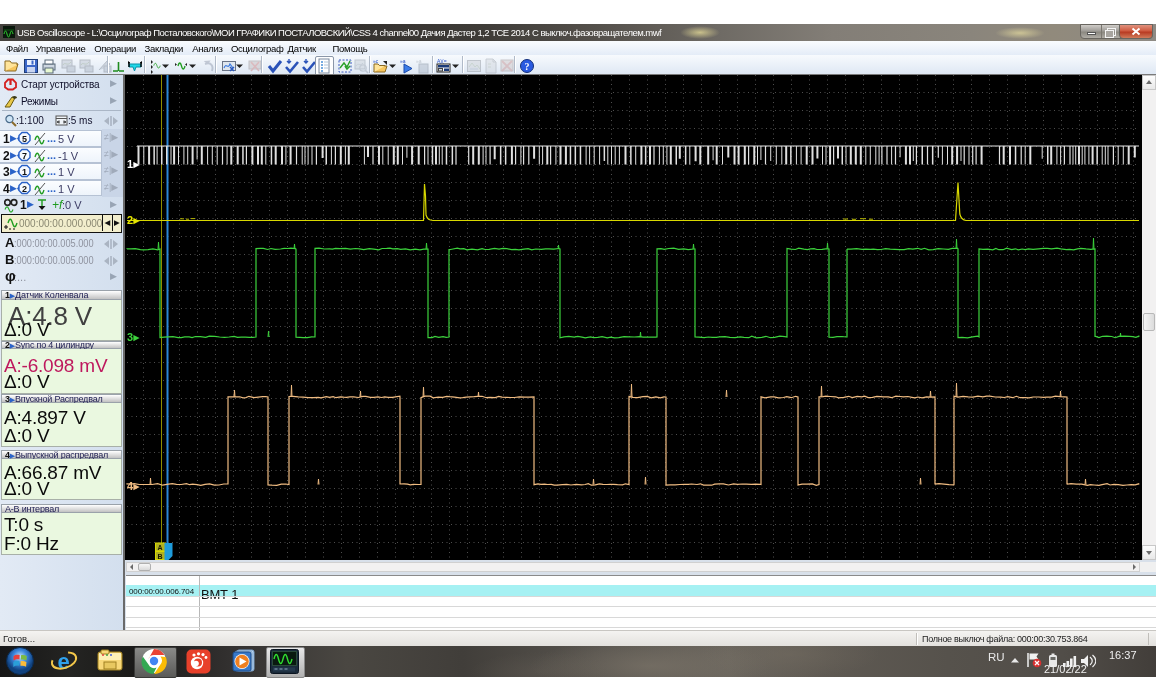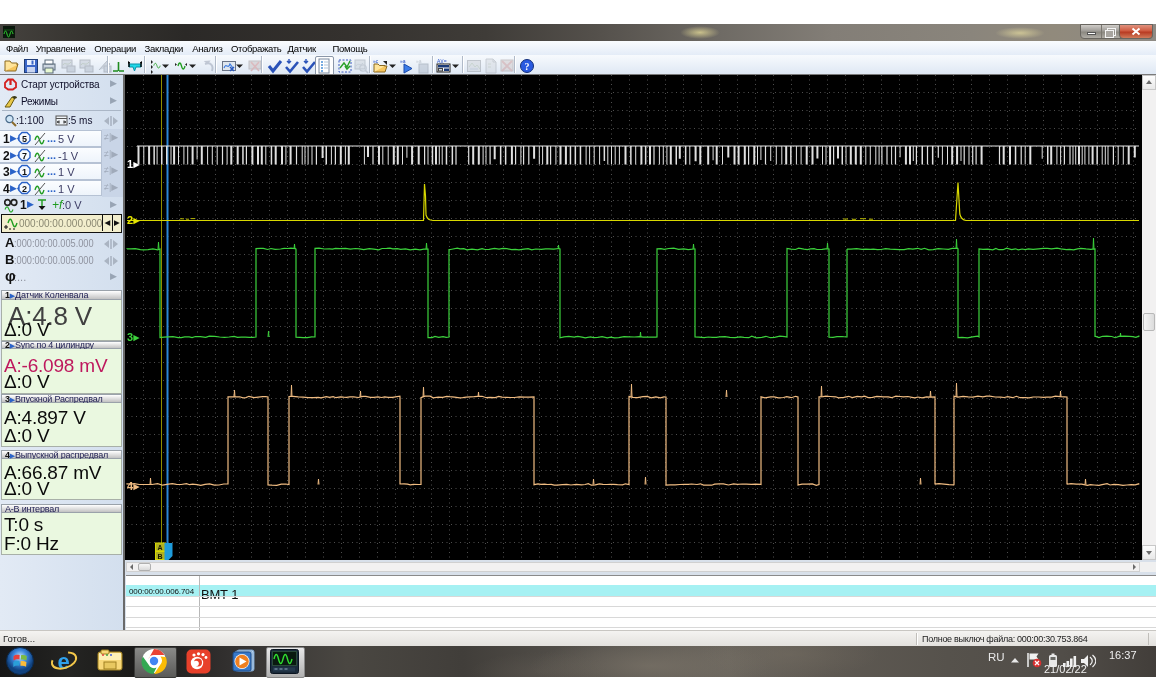--- a/index.html
+++ b/index.html
@@ -6,40 +6,41 @@
 </style></head><body>
 
 <div style="position:absolute;left:0;top:24px;width:1156px;height:16.5px;background:linear-gradient(90deg,#45423e 0%,#35332f 8%,#2b2927 16%,#34312e 30%,#3f3c38 42%,#55514c 52%,#6e6a64 62%,#837e77 72%,#8a857c 84%,#918a7c 91%,#8e8a84 100%)">
 <svg width="12" height="12" style="position:absolute;left:3px;top:2px" viewBox="0 0 12 12" xmlns="http://www.w3.org/2000/svg">
       <rect width="12" height="12" fill="#0a180c"></rect>
       <path d="M1 8c1-4 2-4 3 0s2 4 3 0 2-4 3 0" stroke="#30d030" fill="none"></path>
       <path d="M1 4h10" stroke="#208020" stroke-width=".6"></path>
     </svg>
 <div style="position:absolute;left:680px;top:2px;width:40px;height:13px;background:radial-gradient(ellipse at center,rgba(225,215,150,.8),rgba(225,215,150,0) 70%)"></div>
     <div style="position:absolute;left:995px;top:3px;width:50px;height:12px;background:radial-gradient(ellipse at center,rgba(230,220,160,.7),rgba(230,220,160,0) 70%)"></div>
+    <span style="position:absolute;left:17px;top:3px;font-size:9.5px;color:#fff;letter-spacing:-0.52px;white-space:nowrap">USB Oscilloscope - L:\Осцилограф Посталовского\МОИ ГРАФИКИ ПОСТАЛОВСКИЙ\CSS 4 channel00 Дачия Дастер 1,2 TCE 2014 С выключ.фазовращателем.mwf</span>
 <div style="position:absolute;left:1080px;top:0px;width:73px;height:15px;background:linear-gradient(#cfccc8,#a09d98 45%,#8b8880 55%,#b0ada6);border:1px solid #68655f;border-radius:0 0 4px 4px;box-sizing:border-box">
  <div style="position:absolute;left:39px;top:0;width:1px;height:13px;background:#7a7770"></div>
       <div style="position:absolute;left:20px;top:0;width:1px;height:13px;background:#7a7770"></div>
  <div style="position:absolute;left:6px;top:7px;width:9px;height:3px;background:#fff;border:1px solid #555;box-sizing:border-box"></div>
  <div style="position:absolute;left:26px;top:3px;width:7px;height:6px;border:1.3px solid #f4f4f4"></div>
       <div style="position:absolute;left:24px;top:5px;width:7px;height:6px;border:1.3px solid #f4f4f4;background:#a8a5a0"></div>
 </div>
 <div style="position:absolute;left:1119px;top:0px;width:34px;height:15px;background:linear-gradient(#e0927e,#cf5a40 45%,#b83b22 55%,#d07a5a);border:1px solid #68655f;border-radius:0 0 4px 4px;box-sizing:border-box">
  <svg width="10" height="9" style="position:absolute;left:11px;top:2px" viewBox="0 0 10 9" xmlns="http://www.w3.org/2000/svg">
         <path d="M1.5 1.5l7 6m0-6l-7 6" stroke="#fff" stroke-width="2"></path>
       </svg>
 </div>
 </div>
 <div class="abs" style="left:0;top:40.5px;width:1156px;height:14.5px;background:linear-gradient(#fafcfe,#e4ecf7);border-bottom:1px solid #e0e4ea">
     <span style="position:absolute;left:6px;top:2px;font-size:9.5px;letter-spacing:-0.32px;color:#000">Файл</span>
     <span style="position:absolute;left:35.8px;top:2px;font-size:9.5px;letter-spacing:-0.32px;color:#000">Управление</span>
     <span style="position:absolute;left:94.2px;top:2px;font-size:9.5px;letter-spacing:-0.32px;color:#000">Операции</span>
     <span style="position:absolute;left:144.5px;top:2px;font-size:9.5px;letter-spacing:-0.32px;color:#000">Закладки</span>
     <span style="position:absolute;left:192.3px;top:2px;font-size:9.5px;letter-spacing:-0.32px;color:#000">Анализ</span>
-    <span style="position:absolute;left:231px;top:2px;font-size:9.5px;letter-spacing:-0.32px;color:#000">Отображать</span>
+    <span style="position:absolute;left:231px;top:2px;font-size:9.5px;letter-spacing:-0.32px;color:#000">Осцилограф</span>
     <span style="position:absolute;left:287.6px;top:2px;font-size:9.5px;letter-spacing:-0.32px;color:#000">Датчик</span>
     <span style="position:absolute;left:332.5px;top:2px;font-size:9.5px;letter-spacing:-0.32px;color:#000">Помощь</span>
   </div>
 <div class="abs" style="left:0;top:55px;width:1156px;height:19px;background:linear-gradient(#f7fafd,#dfe8f4)">
     <div style="position:absolute;left:4px;top:3px;width:16px;height:16px;"><svg xmlns="http://www.w3.org/2000/svg" width="16" height="16" viewBox="0 0 16 16">
         <path d="M1 13L3 6h11l-2.2 7z" fill="#f6c65e" stroke="#8a6820"></path>
         <path d="M1 13V3h5l1.5 2H13v2" fill="#ffe49a" stroke="#8a6820"></path>
       </svg></div>
     <div style="position:absolute;left:23px;top:3px;width:16px;height:16px;"><svg xmlns="http://www.w3.org/2000/svg" width="16" height="16" viewBox="0 0 16 16">
         <rect x="1.5" y="1.5" width="13" height="13" fill="#3a66c8" stroke="#1e3c78"></rect>

